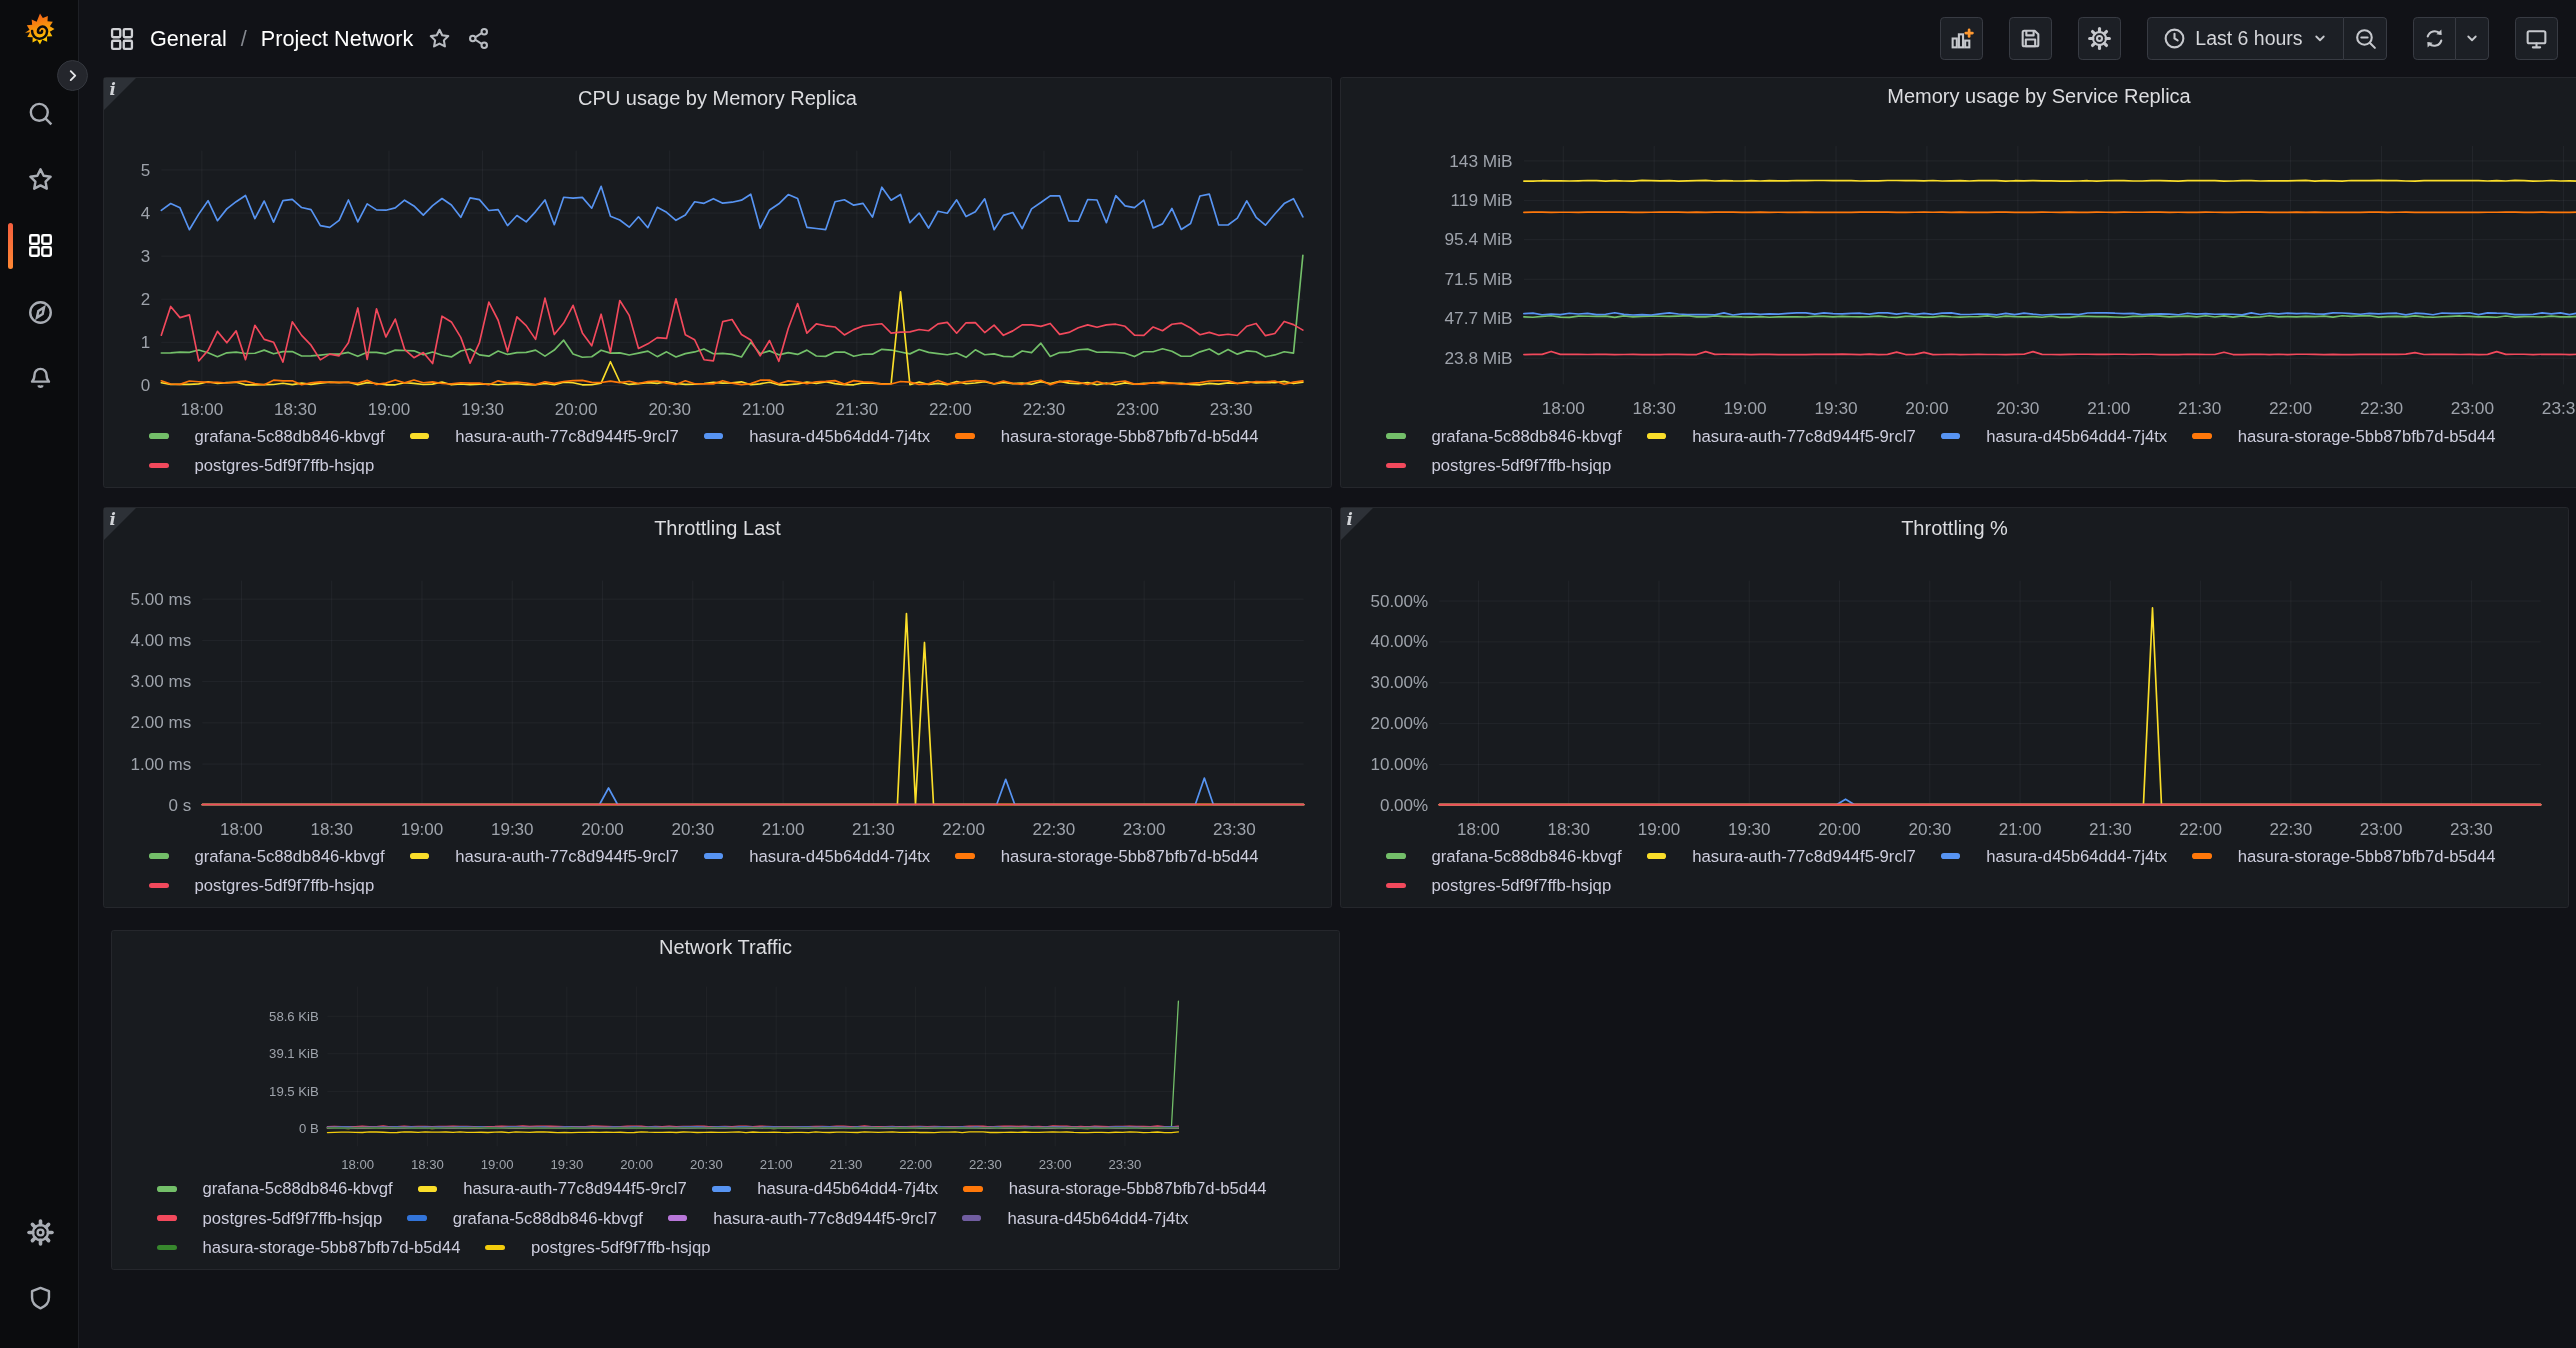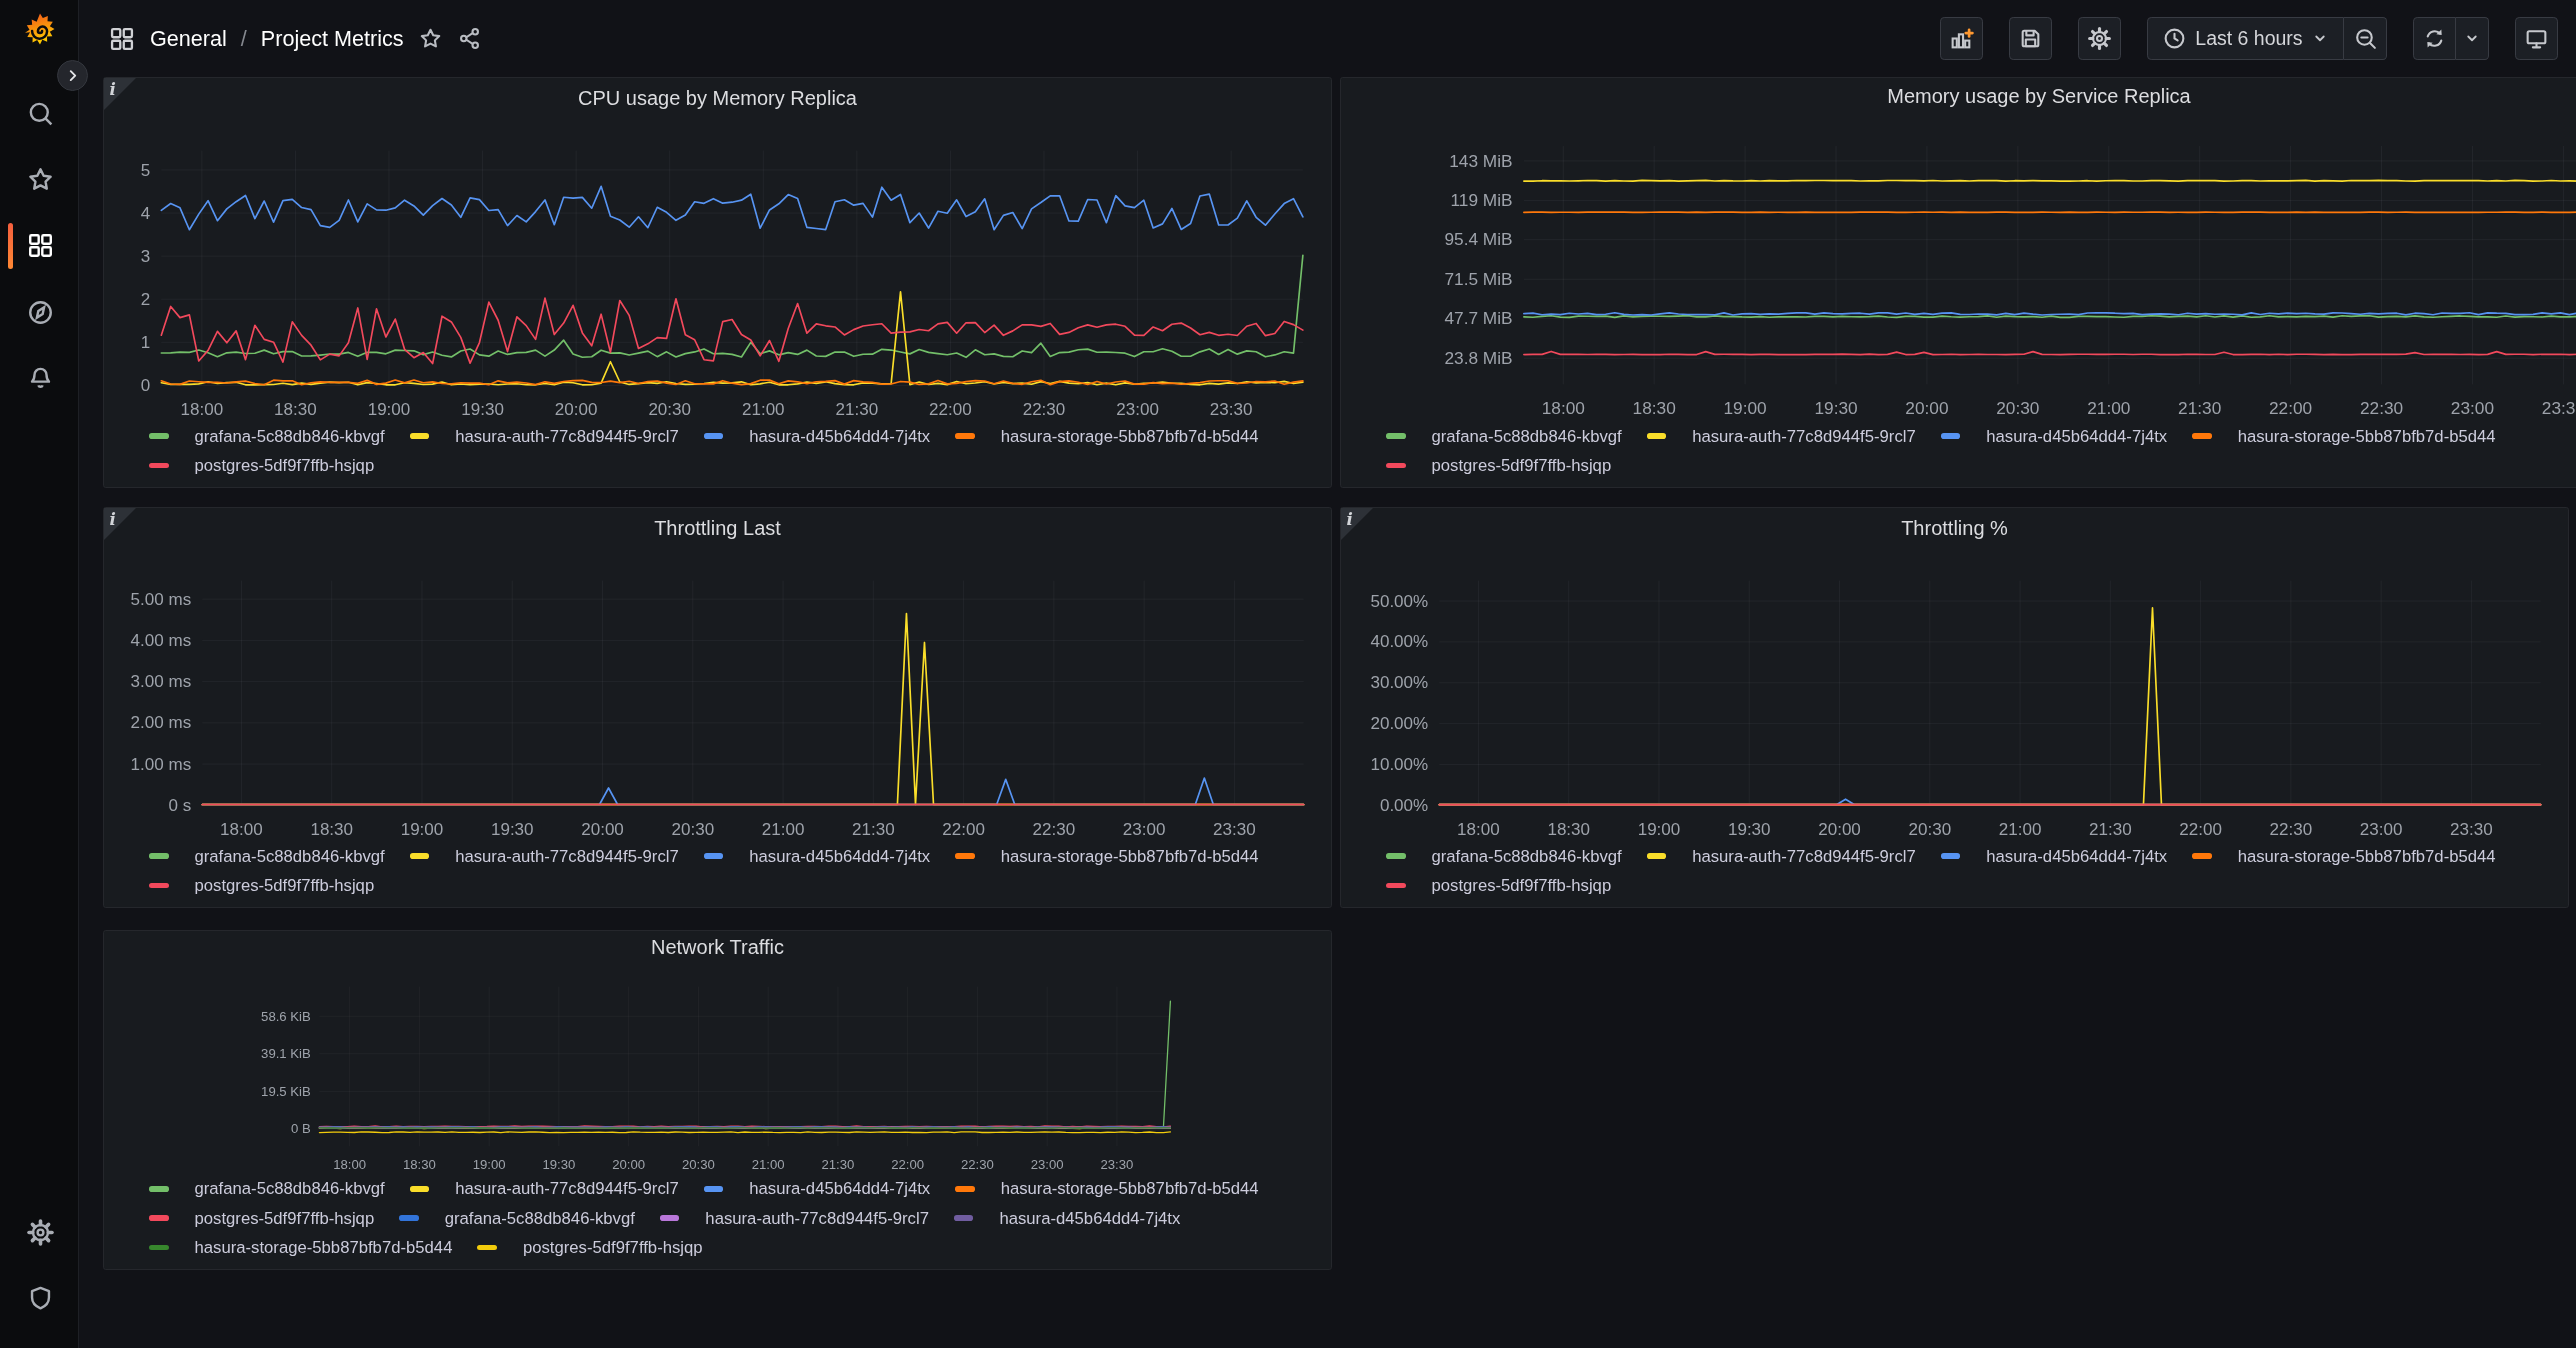--- a/index.html
+++ b/index.html
@@ -140,21 +140,21 @@
 <header class="header">
   <div class="breadcrumb">
     <svg class="crumb-icon" viewBox="0 0 24 24" fill="none" stroke="currentColor" stroke-width="2">
       <rect x="3.5" y="3.5" width="7" height="7" rx="1"></rect>
         <rect x="13.5" y="3.5" width="7" height="7" rx="1"></rect>
       <rect x="3.5" y="13.5" width="7" height="7" rx="1"></rect>
         <rect x="13.5" y="13.5" width="7" height="7" rx="1"></rect>
     </svg>
     <span class="crumb-text">General</span>
     <span class="crumb-sep">/</span>
-    <span class="crumb-text">Project Metrics</span>
+    <span class="crumb-text">Project Network</span>
     <svg class="crumb-act" viewBox="0 0 24 24" fill="none" stroke="currentColor" stroke-width="2" stroke-linejoin="round">
       <path d="M12 3.6l2.6 5.3 5.8.8-4.2 4.1 1 5.8-5.2-2.7-5.2 2.7 1-5.8-4.2-4.1 5.8-.8z"></path>
     </svg>
     <svg class="crumb-act" viewBox="0 0 24 24" fill="none" stroke="currentColor" stroke-width="2">
       <circle cx="17.5" cy="5.5" r="2.6"></circle>
         <circle cx="6.5" cy="12" r="2.6"></circle>
         <circle cx="17.5" cy="18.5" r="2.6"></circle>
       <line x1="9" y1="10.8" x2="15" y2="6.9"></line>
         <line x1="9" y1="13.2" x2="15" y2="17.1"></line>
     </svg>
@@ -522,21 +522,21 @@
           <span class="legend-swatch" style="background: rgb(255, 120, 10);"></span>
           <span>hasura-storage-5bb87bfb7d-b5d44</span>
         </div>
         <div class="legend-item">
           <span class="legend-swatch" style="background: rgb(242, 73, 92);"></span>
           <span>postgres-5df9f7ffb-hsjqp</span>
         </div>
       </div>
   </section>
 
-  <section class="panel" style="left:0;top:853px;width:1229px;height:340px">
+  <section class="panel" style="left:8px;top:853px;width:1229px;height:340px">
     <h2 class="panel-title">Network Traffic</h2>
     <svg class="chart" viewBox="0 0 1761 397">
         <line x1="196.22677595628414" y1="44" x2="196.22677595628414" y2="341" stroke="rgba(204,204,220,0.09)"></line>
         <text x="196.22677595628414" y="383" text-anchor="middle" fill="#9ea3ab" font-size="24.5">18:00</text>
         <line x1="325.9808743169399" y1="44" x2="325.9808743169399" y2="341" stroke="rgba(204,204,220,0.09)"></line>
         <text x="325.9808743169399" y="383" text-anchor="middle" fill="#9ea3ab" font-size="24.5">18:30</text>
         <line x1="455.73497267759564" y1="44" x2="455.73497267759564" y2="341" stroke="rgba(204,204,220,0.09)"></line>
         <text x="455.73497267759564" y="383" text-anchor="middle" fill="#9ea3ab" font-size="24.5">19:00</text>
         <line x1="585.4890710382513" y1="44" x2="585.4890710382513" y2="341" stroke="rgba(204,204,220,0.09)"></line>
         <text x="585.4890710382513" y="383" text-anchor="middle" fill="#9ea3ab" font-size="24.5">19:30</text>

